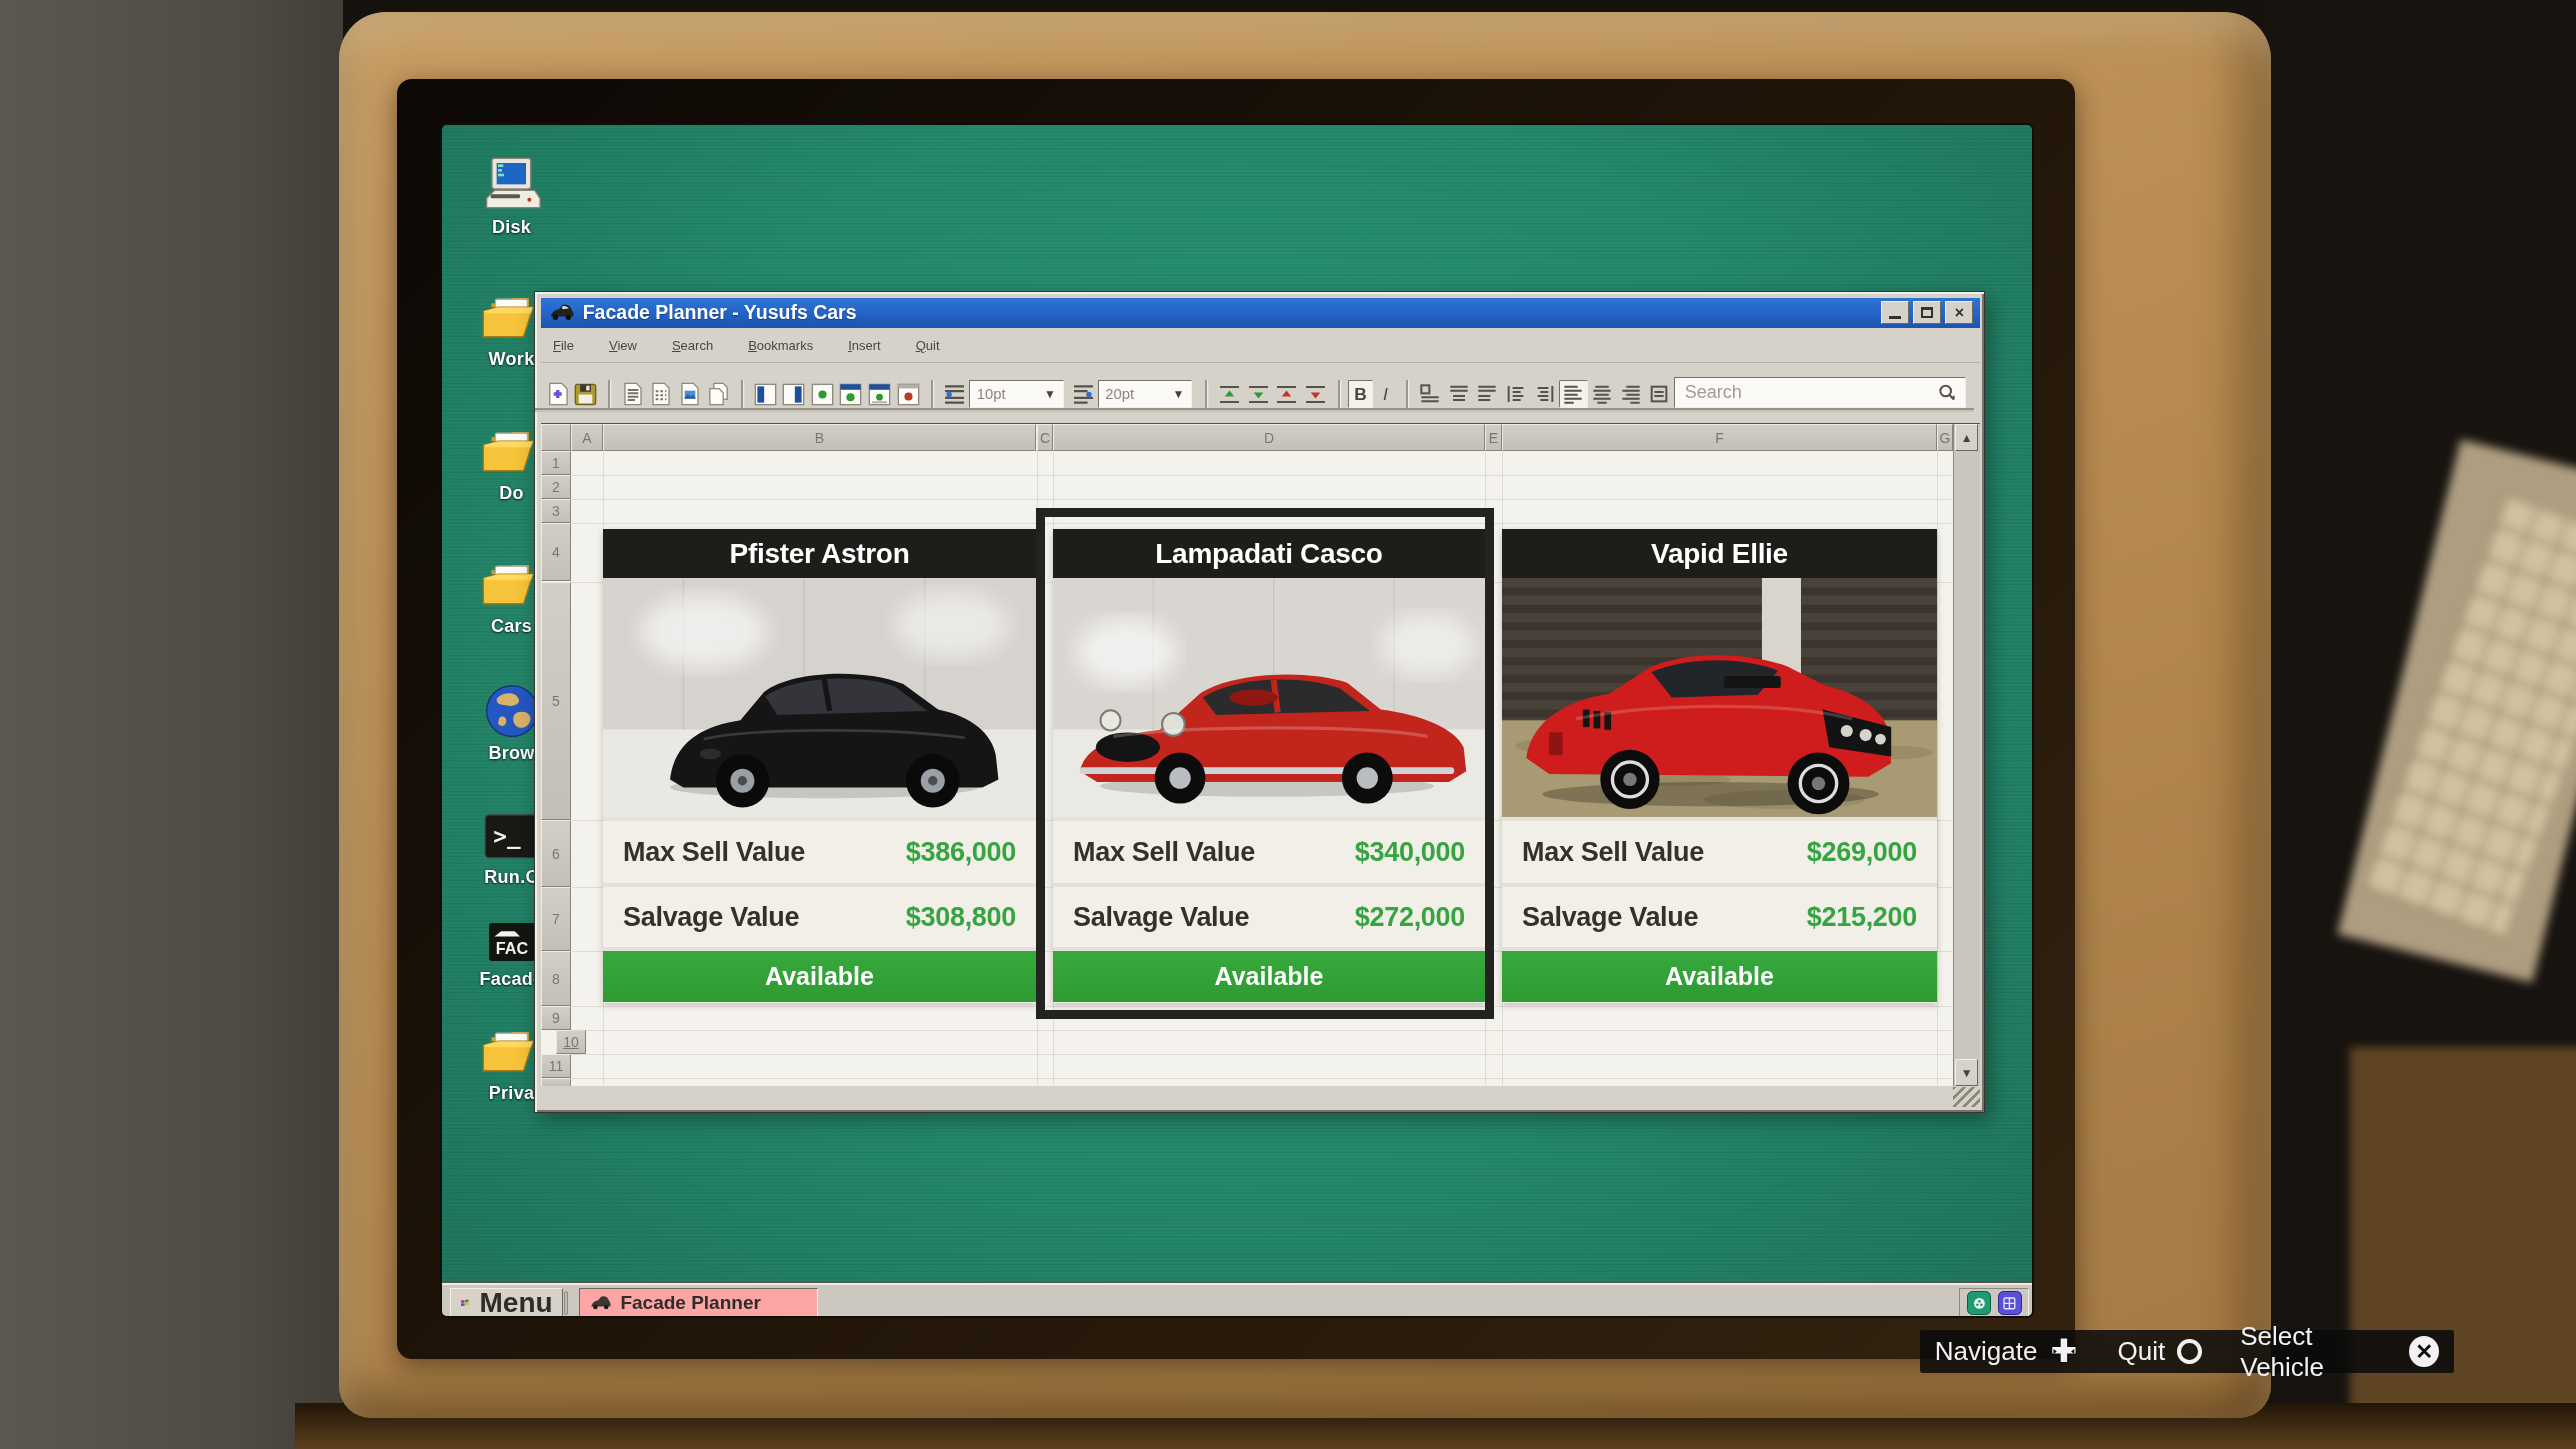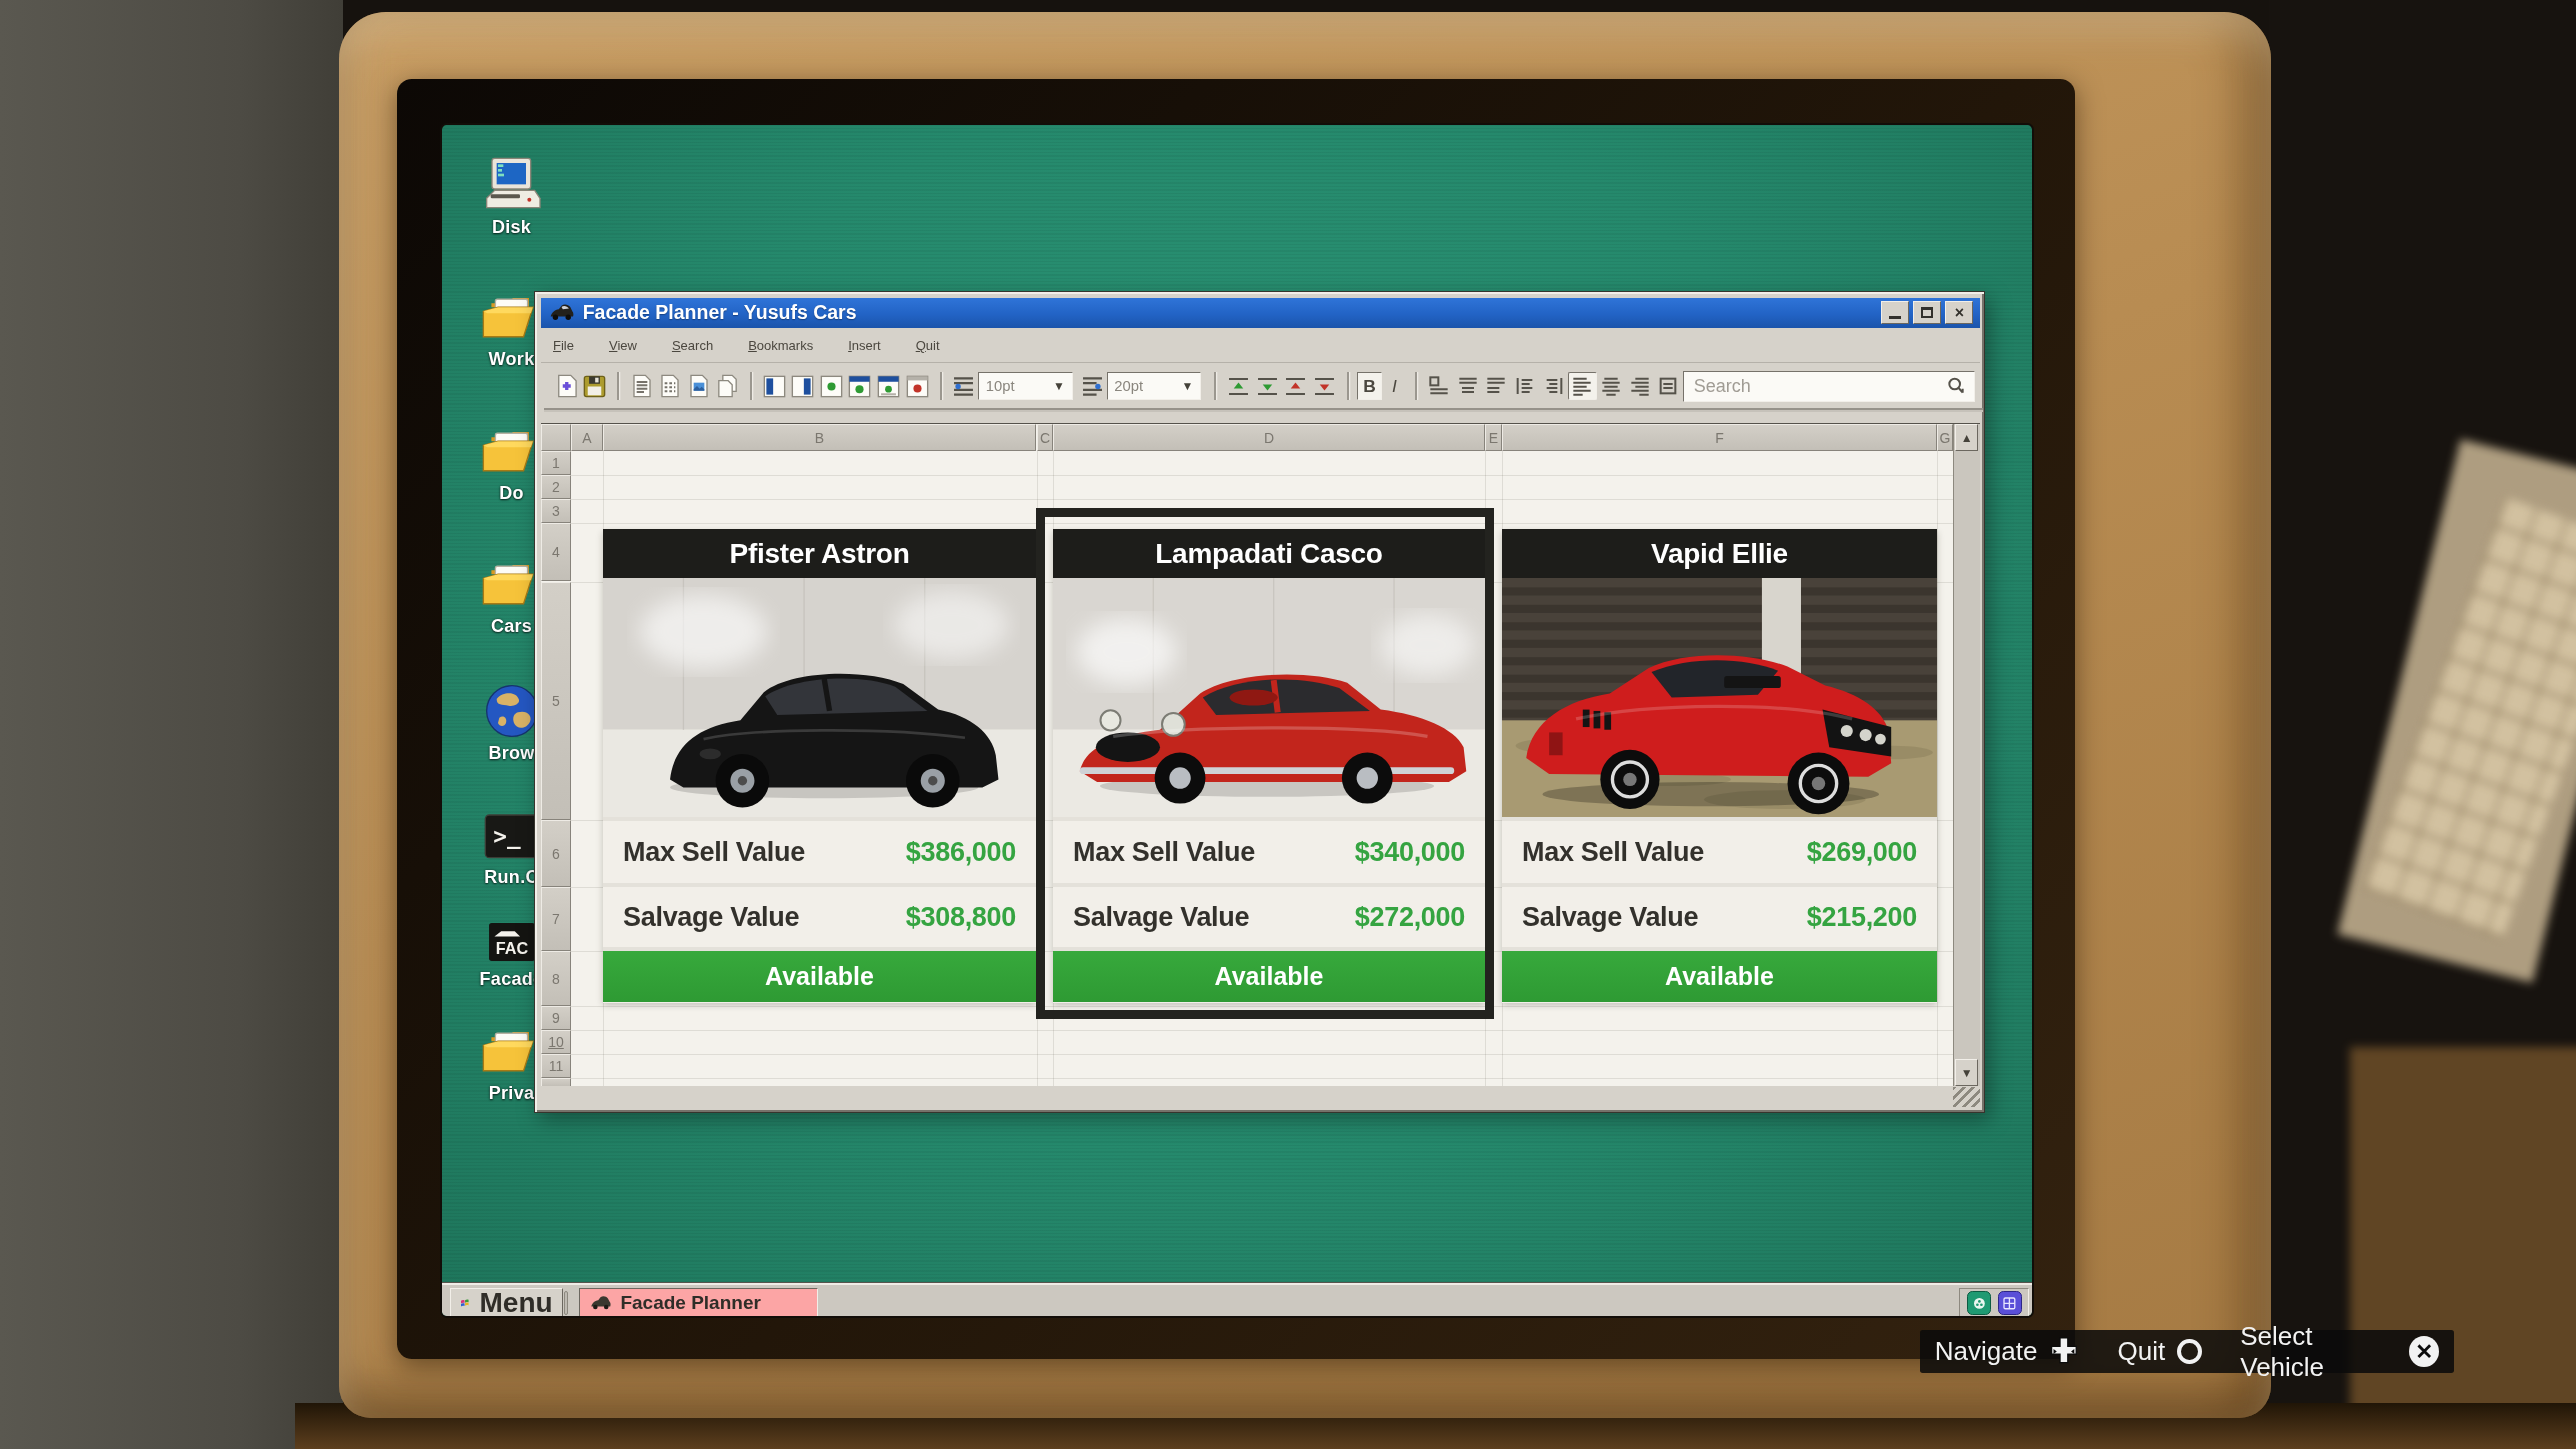--- a/index.html
+++ b/index.html
@@ -44,21 +44,21 @@
     background:linear-gradient(180deg,#2f74d8 0%,#2263c5 55%,#1b54ab 100%);
     display:flex;align-items:center;padding:0 6.7px;color:#fff;}
   .title-text{font-size:19.5px;font-weight:bold;margin-left:8px;text-shadow:0 1.3px 1.3px rgba(0,0,0,.35);}
   .winbtns{margin-left:auto;display:flex;gap:4px;}
   .wbtn{width:28px;height:23px;background:#d6d2ca;border:1.3px solid;
     border-color:#f2efe9 #6b675f #6b675f #f2efe9;display:flex;align-items:center;justify-content:center;}
   .menubar{left:6px;top:37px;width:1439px;height:34px;display:flex;align-items:center;
     gap:35px;padding:0 12px;border-bottom:1.3px solid #b5b1a9;}
   .menuitem{font-size:13px;color:#4b473f;}
   .menuitem::first-letter{text-decoration:underline;}
-  .toolbar{left:9px;top:72px;width:1439px;height:46px;display:flex;align-items:center;
+  .toolbar{left:0;top:72px;width:1439px;height:46px;display:flex;align-items:flex-end;
     padding:0 8px;border-bottom:2px solid #96928a;box-shadow:0 2px 0 #c6c2ba;}
   .tbi{width:31px;height:28px;display:flex;align-items:center;justify-content:center;border-radius:2px;}
   .tbsep{width:2px;height:28px;background:#9b978f;box-shadow:1.3px 0 0 #eeebe5;margin:0 8px;flex:none;}
   .combo{width:101px;height:28px;background:#fbfaf6;border:1.3px solid;
     border-color:#76726a #f2efe9 #f2efe9 #76726a;display:flex;align-items:center;
     font-size:14.8px;color:#8a867e;padding:0 6.7px;margin-right:5.4px;}
   .combo .arr{margin-left:auto;font-size:12px;color:#45423a;}
   .pressed{background:#f4f2ec;border:1.3px solid;border-color:#76726a #f2efe9 #f2efe9 #76726a;}
   .bi{font-size:17.4px;color:#4b473f;width:27px;height:28px;display:flex;align-items:center;justify-content:center;}
   .searchbox{margin-left:auto;width:315px;height:31px;background:#fbfaf6;border:1.3px solid;
@@ -502,21 +502,21 @@
 
         <div class="hdr" style="left:0;top:27px;width:30px;height:24px;">1</div>
         <div class="hdr" style="left:0;top:51px;width:30px;height:24px;">2</div>
         <div class="hdr" style="left:0;top:75px;width:30px;height:24px;">3</div>
         <div class="hdr" style="left:0;top:99px;width:30px;height:58px;">4</div>
         <div class="hdr" style="left:0;top:158px;width:30px;height:238px;">5</div>
         <div class="hdr" style="left:0;top:396px;width:30px;height:67px;">6</div>
         <div class="hdr" style="left:0;top:463px;width:30px;height:64px;">7</div>
         <div class="hdr" style="left:0;top:527px;width:30px;height:55px;">8</div>
         <div class="hdr" style="left:0;top:582px;width:30px;height:24px;">9</div>
-        <div class="hdr" style="left:0;top:606px;width:30px;height:24px;text-decoration:underline;">10</div>
+        <div class="hdr" style="left:15px;top:606px;width:30px;height:24px;text-decoration:underline;">10</div>
         <div class="hdr" style="left:0;top:630px;width:30px;height:24px;">11</div>
         <div class="hdr" style="left:0;top:654px;width:30px;height:9.4px;"></div>
 
         <div class="gl-v" style="left:62px;top:27px;width:1.3px;height:637px;"></div>
         <div class="gl-v" style="left:496px;top:27px;width:1.3px;height:637px;"></div>
         <div class="gl-v" style="left:512px;top:27px;width:1.3px;height:637px;"></div>
         <div class="gl-v" style="left:944px;top:27px;width:1.3px;height:637px;"></div>
         <div class="gl-v" style="left:961px;top:27px;width:1.3px;height:637px;"></div>
         <div class="gl-v" style="left:1396px;top:27px;width:1.3px;height:637px;"></div>
         <div class="gl-h" style="left:30px;top:51px;width:1382px;height:1.3px;"></div>

